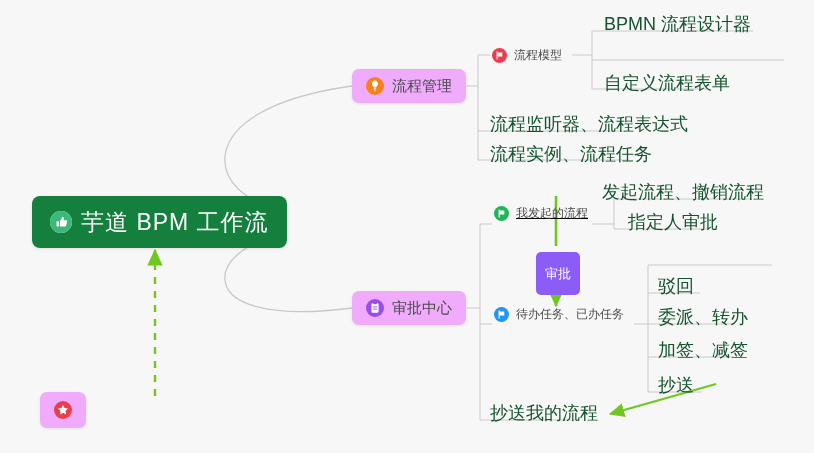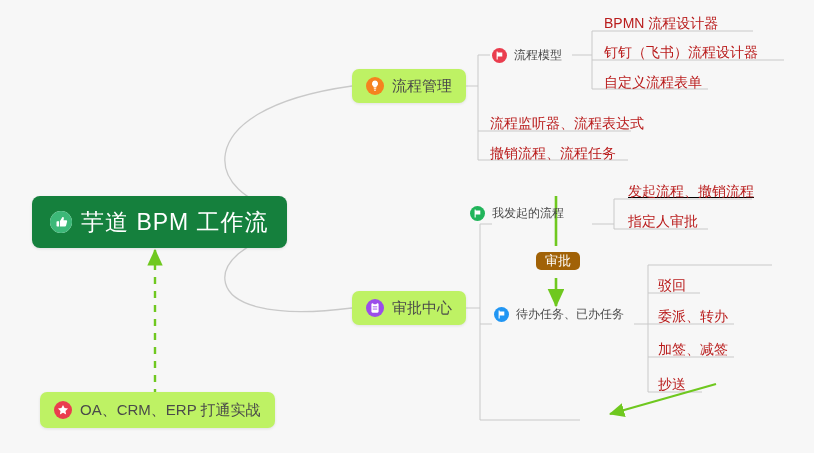--- a/index.html
+++ b/index.html
@@ -49,21 +49,21 @@
   }
   .root-label {
     color: #ffffff;
     font-size: 23px;
     letter-spacing: 1px;
     margin-left: 9px;
   }
 
   
   .card-node {
-    background: #bef264;
+    background: #f0abfc;
     border-radius: 7px;
     height: 34px;
     padding: 0 14px;
     box-shadow: 0 1px 3px rgba(0,0,0,0.09);
   }
   .card-label {
     color: #4a4a4a;
     font-size: 15px;
     margin-left: 8px;
   }
@@ -78,29 +78,29 @@
     font-size: 12px;
     margin-left: 7px;
   }
 
   
   .leaf-node {
     height: 26px;
     padding: 0 8px 0 6px;
   }
   .leaf-label {
-    color: #b91c1c;
-    font-size: 14px;
+    color: #14532d;
+    font-size: 18px;
   }
 
   
   .tag-node {
-    background: #a16207;
+    background: #8b5cf6;
     border-radius: 5px;
-    height: 18px;
+    height: 43px;
     padding: 0 9px;
     justify-content: flex-end;
   }
   .tag-label {
     color: #ffffff;
     font-size: 13px;
   }
 
   
   .icon {
@@ -203,58 +203,55 @@
         <circle cx="7.5" cy="7.5" r="7.5" fill="#ea3d4e"></circle>
         <path d="M4.6 3.6v8h1.1v-3h4.6V4.4H5.7V3.6z" fill="#ffffff"></path>
       </svg>
     </span>
     <span class="topic-label">流程模型</span>
   </div>
 
   <div class="node leaf-node" style="left:598px; top:11px;">
     <span class="leaf-label">BPMN 流程设计器</span>
   </div>
-  <div class="node leaf-node" style="left:598px; top:40px;">
-    <span class="leaf-label">钉钉（飞书）流程设计器</span>
-  </div>
   <div class="node leaf-node" style="left:598px; top:70px;">
     <span class="leaf-label">自定义流程表单</span>
   </div>
 
   <div class="node leaf-node" style="left:484px; top:111px;">
     <span class="leaf-label">流程监听器、流程表达式</span>
   </div>
   <div class="node leaf-node" style="left:484px; top:141px;">
-    <span class="leaf-label">撤销流程、流程任务</span>
+    <span class="leaf-label">流程实例、流程任务</span>
   </div>
 
   <div class="node card-node" style="left:352px; top:291px;">
     <span class="icon">
       <svg width="18" height="18" viewBox="0 0 18 18">
         <circle cx="9" cy="9" r="9" fill="#9b4dea"></circle>
         <rect x="5.4" y="4.3" width="7.2" height="9.4" rx="1.1" fill="#ffffff"></rect>
         <rect x="7.2" y="3.2" width="3.6" height="2.1" rx="0.8" fill="#9b4dea"></rect>
         <rect x="6.8" y="7.4" width="4.4" height="0.9" fill="#9b4dea"></rect>
         <rect x="6.8" y="9.6" width="4.4" height="0.9" fill="#9b4dea"></rect>
       </svg>
     </span>
     <span class="card-label">审批中心</span>
   </div>
 
-  <div class="node topic-node" style="left:468px; top:200px;">
+  <div class="node topic-node" style="left:492px; top:200px;text-decoration:underline;">
     <span class="icon icon-sm">
       <svg width="15" height="15" viewBox="0 0 15 15">
         <circle cx="7.5" cy="7.5" r="7.5" fill="#21b45a"></circle>
         <path d="M4.6 3.6v8h1.1v-3h4.6V4.4H5.7V3.6z" fill="#ffffff"></path>
       </svg>
     </span>
     <span class="topic-label">我发起的流程</span>
   </div>
 
-  <div class="node leaf-node" style="left:622px; top:179px;text-decoration:underline;">
+  <div class="node leaf-node" style="left:596px; top:179px;">
     <span class="leaf-label">发起流程、撤销流程</span>
   </div>
   <div class="node topic-node" style="left:492px; top:301px;">
     <span class="icon icon-sm">
       <svg width="15" height="15" viewBox="0 0 15 15">
         <circle cx="7.5" cy="7.5" r="7.5" fill="#2196f3"></circle>
         <path d="M4.6 3.6v8h1.1v-3h4.6V4.4H5.7V3.6z" fill="#ffffff"></path>
       </svg>
     </span>
     <span class="topic-label">待办任务、已办任务</span>
@@ -270,28 +267,30 @@
   <div class="node leaf-node" style="left:652px; top:304px;">
     <span class="leaf-label">委派、转办</span>
   </div>
   <div class="node leaf-node" style="left:652px; top:337px;align-items:center;">
     <span class="leaf-label">加签、减签</span>
   </div>
   <div class="node leaf-node" style="left:652px; top:372px;">
     <span class="leaf-label">抄送</span>
   </div>
 
+  <div class="node leaf-node" style="left:484px; top:400px;">
+    <span class="leaf-label">抄送我的流程</span>
+  </div>
 
   <div class="node tag-node" style="left:536px; top:252px;">
     <span class="tag-label">审批</span>
   </div>
 
   <div class="node card-node" style="left:40px; top:392px; height:36px;">
     <span class="icon">
       <svg width="18" height="18" viewBox="0 0 18 18">
         <circle cx="9" cy="9" r="9" fill="#ea3d4e"></circle>
         <path d="M9 3.9l1.55 3.15 3.48.5-2.52 2.45.6 3.46L9 11.83l-3.11 1.63.6-3.46L3.97 7.55l3.48-.5z" fill="#ffffff"></path>
       </svg>
     </span>
-    <span class="card-label">OA、CRM、ERP 打通实战</span>
   </div>
 
 </div>
 
 </body></html>

